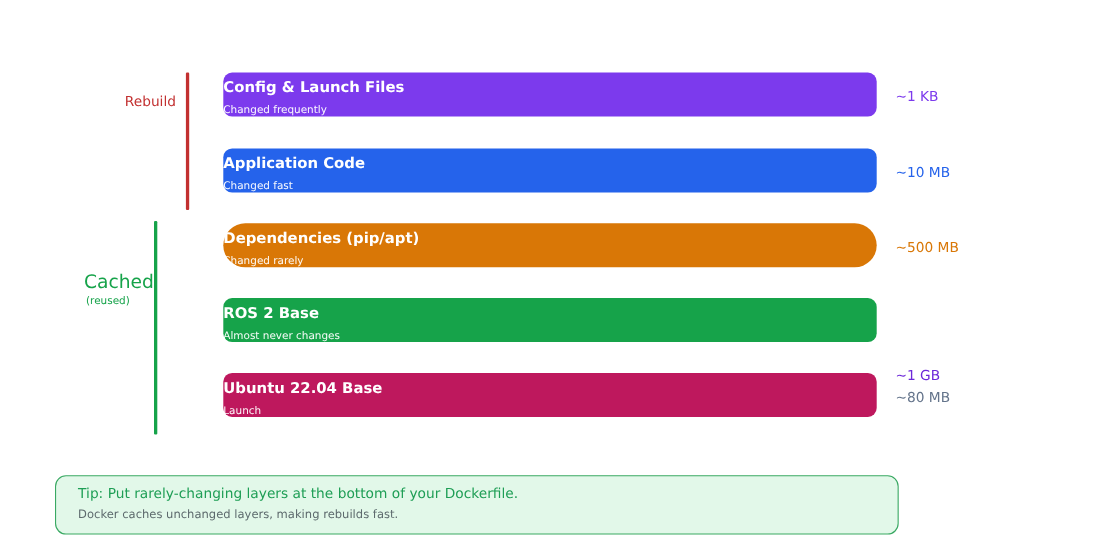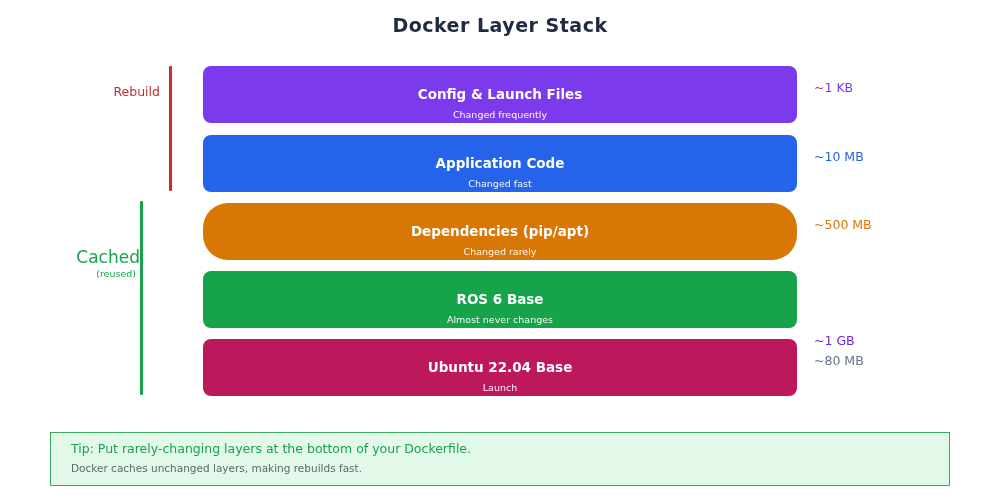--- a/index.html
+++ b/index.html
@@ -6,22 +6,22 @@
   body{width:1000px;height:500px;font-family:"DejaVu Sans","Liberation Sans",sans-serif;position:relative;overflow:hidden;}
   .canvas{position:absolute;inset:0;}
 
   .page-title{
     position:absolute;top:14px;left:0;width:1000px;text-align:center;
     font-size:19px;font-weight:bold;color:#222b45;letter-spacing:0.5px;margin:0;
   }
 
   
   .layer{
-    position:absolute;left:203px;width:594px;height:57px;border-radius:8px;
-    color:#ffffff;text-align:center;box-sizing:border-box;padding-top:20px;
+    position:absolute;left:203px;width:594px;height:40px;border-radius:8px;
+    color:#ffffff;box-sizing:border-box;padding-top:6px;
   }
   .layer .l-title{font-size:13.5px;font-weight:bold;line-height:17px;display:block;}
   .layer .l-sub{font-size:9.5px;line-height:12px;display:block;margin-top:6px;opacity:0.96;}
   .layer0{top:66px;} .layer1{top:135px;} .layer2{top:203px;border-radius:25px;} .layer3{top:271px;} .layer4{top:339px;}
 
   
   .size-label{
     position:absolute;left:814px;width:120px;font-size:12.5px;line-height:16px;text-align:left;
   }
   .size0{top:80px;} .size1{top:149px;} .size2{top:217px;} .size3{top:285px;} .size4{top:353px;}
@@ -30,37 +30,36 @@
   .bracket-line{position:absolute;width:2.5px;border-radius:1px;}
   .rebuild-line{left:169px;top:66px;height:125px;}
   .cached-line{left:140px;top:201px;height:194px;}
   .rebuild-label{
     position:absolute;right:840px;top:84px;font-size:12.5px;line-height:16px;white-space:nowrap;
   }
   .cached-label{
     position:absolute;right:860px;top:249px;text-align:right;white-space:nowrap;
   }
   .cached-label .c-main{font-size:17px;line-height:16px;display:block;}
-  .cached-label .c-sub{font-size:9.5px;line-height:13px;display:block;margin-top:2px;padding-right:4px;}
+  .cached-label .c-sub{font-size:9.5px;line-height:13px;display:block;margin-top:2px;padding-right:22px;}
 
   
   .tip-box{
-    position:absolute;left:50px;top:432px;width:900px;height:54px;box-sizing:border-box;
-    background:#e2f8e9;border:1.5px solid #3aa963;border-radius:0;
+    position:absolute;left:50px;top:432px;width:767px;height:54px;box-sizing:border-box;
+    background:#e2f8e9;border:1.5px solid #3aa963;border-radius:10px;
     padding:8px 20px 0 20px;
   }
   .tip-title{font-size:12.5px;color:#1e9e55;line-height:16px;}
   .tip-sub{font-size:10.5px;color:#5d6a6d;line-height:14px;margin-top:4px;}
 </style>
 </head>
 <body>
 
 <div class="canvas">
 
-  <h1 class="page-title">Docker Layer Stack</h1>
 
   <span class="rebuild-label" style="color: rgb(194, 48, 48);">Rebuild</span>
   <div class="bracket-line rebuild-line" style="background: rgb(194, 48, 48);"></div>
 
   <span class="cached-label" style="color: rgb(22, 163, 74);">
     <span class="c-main">Cached</span>
     <span class="c-sub">(reused)</span>
   </span>
   <div class="bracket-line cached-line" style="background: rgb(22, 163, 74);"></div>
 
@@ -70,21 +69,21 @@
   </div>
   <div class="layer layer1" style="background: rgb(37, 99, 235);">
     <span class="l-title">Application Code</span>
     <span class="l-sub">Changed fast</span>
   </div>
   <div class="layer layer2" style="background: rgb(217, 119, 6);">
     <span class="l-title">Dependencies (pip/apt)</span>
     <span class="l-sub">Changed rarely</span>
   </div>
   <div class="layer layer3" style="background: rgb(22, 163, 74);">
-    <span class="l-title">ROS 6 Base</span>
+    <span class="l-title">ROS 2 Base</span>
     <span class="l-sub">Almost never changes</span>
   </div>
   <div class="layer layer4" style="background: #be185d;">
     <span class="l-title">Ubuntu 22.04 Base</span>
     <span class="l-sub">Launch</span>
   </div>
 
   <span class="size-label size0" style="color: rgb(124, 58, 237);">~1 KB</span>
   <span class="size-label size1" style="color: rgb(37, 99, 235);">~10 MB</span>
   <span class="size-label size2" style="color: rgb(217, 119, 6);">~500 MB</span>

